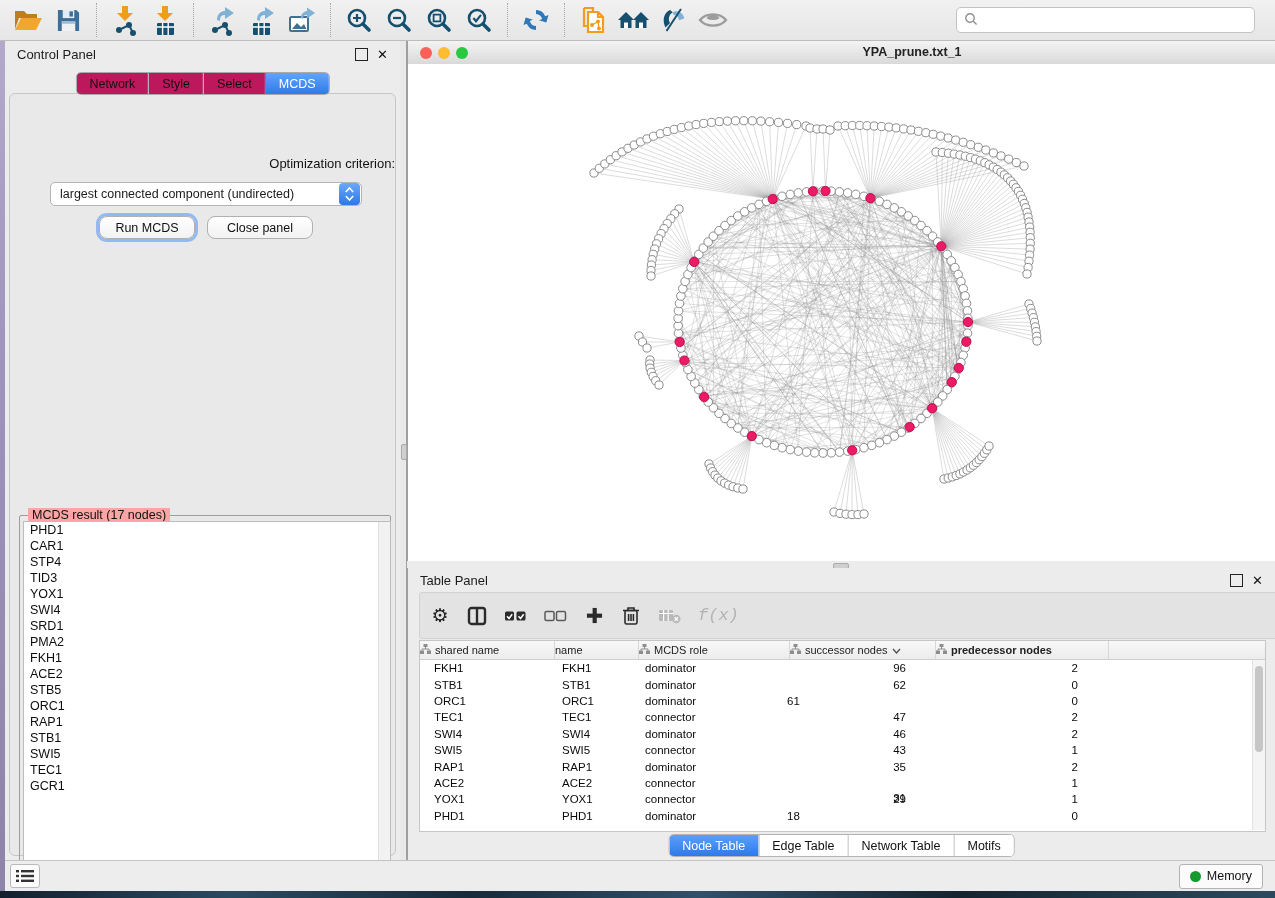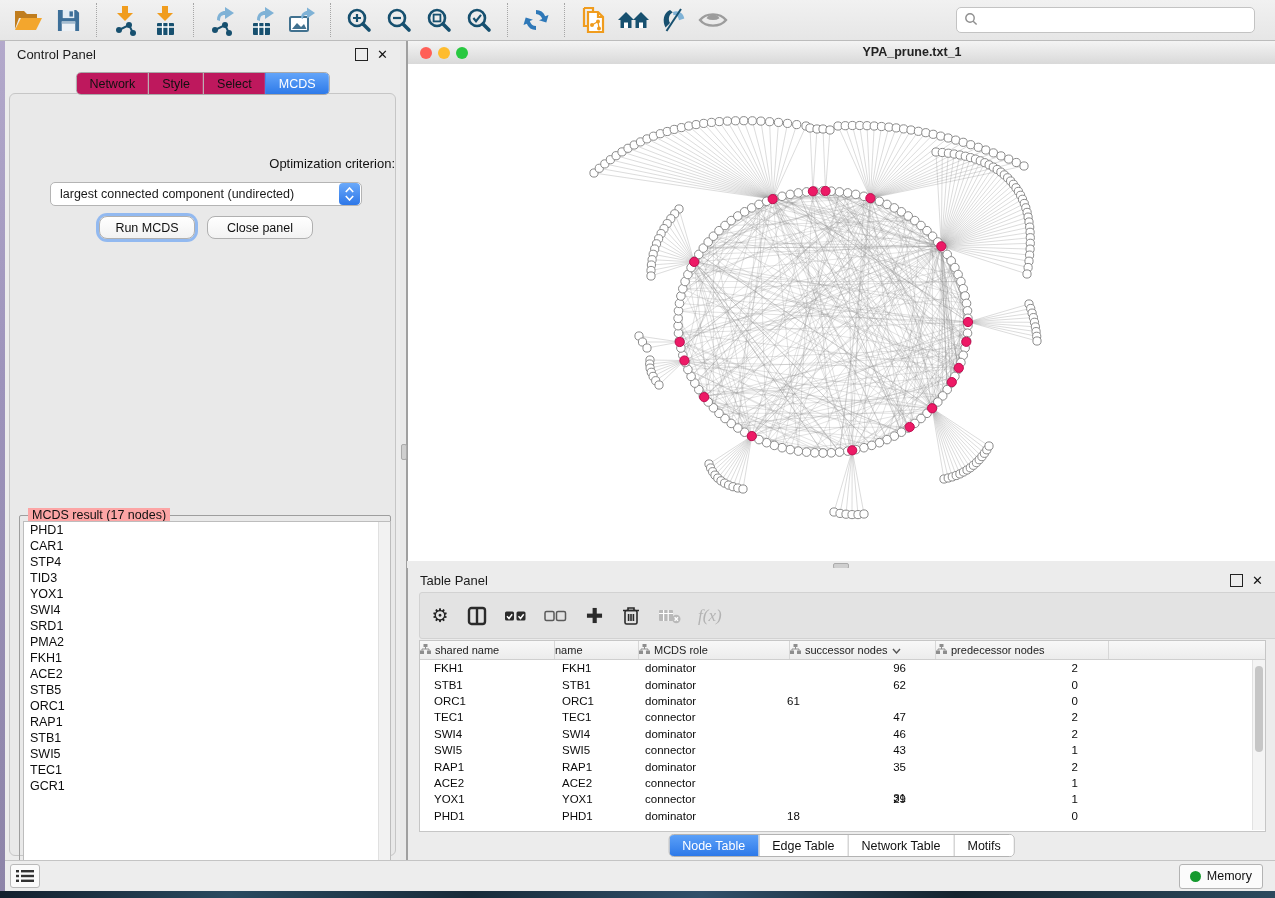--- a/index.html
+++ b/index.html
@@ -60,21 +60,21 @@
   .net-titlebar{height:23px;background:linear-gradient(#f4f4f4,#d9d9d9);border-bottom:1px solid #a9a9a9;position:relative}
   .traffic{position:absolute;top:5.5px;width:12px;height:12px;border-radius:50%;}
   .net-title{position:absolute;left:504px;transform:translateX(-50%);top:4px;font-size:12.5px;font-weight:bold;color:#222;white-space:nowrap}
   .net-canvas{position:absolute;left:0;top:23px;width:868px;height:498px;background:#fff;overflow:hidden}
 
   
   .table-panel{left:407px;top:568px;width:868px;height:292px;background:#ececec;border-left:1px solid #9f9f9f}
   .tp-toolbar{position:absolute;left:11px;top:24px;width:845px;height:45px;background:#e3e3e3;border:1px solid #d2d2d2;
      border-radius:3px;display:flex;align-items:center;padding:0 10px;gap:17px}
   .tp-icon{display:flex;align-items:center;justify-content:center;min-width:20px;height:24px}
-  .fx{font-family:Liberation Serif, serif;font-style:italic;font-size:17px;color:#b3b3b3}
+  .fx{font-family:Liberation Mono, monospace;font-style:italic;font-size:17px;color:#b3b3b3}
   .gear-glyph{font-size:19px;color:#222;line-height:20px}
   .ntable{position:absolute;left:11px;top:72px;width:845px;height:190px;background:#fff;border:1px solid #c6c6c6;overflow:hidden}
   .thead{display:flex;height:18px;background:linear-gradient(#f8f8f8,#ececec);border-bottom:1px solid #cfcfcf}
   .th{display:flex;align-items:center;gap:4px;font-size:11px;color:#222;border-right:1px solid #d7d7d7;overflow:hidden}
   .trow{display:flex;height:16.4px;align-items:center}
   .td{font-size:11.5px;color:#0b0b0b;overflow:hidden;white-space:nowrap}
   .tscroll{position:absolute;right:0;top:19px;width:12px;height:170px;background:#f4f4f4;border-left:1px solid #e2e2e2}
   .tthumb{position:absolute;left:2px;top:6px;width:8px;height:86px;background:#c6c6c6;border-radius:5px}
   .bottom-tabs{position:absolute;left:50%;transform:translateX(-50%);top:266px;display:flex;height:21px;
      border:1px solid #b3b3b3;border-radius:5px;background:#fff;overflow:hidden}
@@ -1206,21 +1206,21 @@
                 <rect x="0" y="6.5" width="4" height="3.5"></rect>
                 <rect x="7" y="6.5" width="4" height="3.5"></rect>
               </g>
               <path d="M5.5 3 v2 M2 6.5 V5 h7 v1.5" stroke="#8d8d8d" fill="none" stroke-width="1"></path>
             </svg></span>
           <span>successor nodes</span>
           <span><svg width="9" height="6" viewBox="0 0 9 6">
               <path d="M1 1 l3.5 4 3.5 -4" stroke="#555" fill="none" stroke-width="1.4"></path>
             </svg></span>
         </div>
-        <div class="th" style="width: 172px;">
+        <div class="th" style="width: 172px; font-weight: bold;">
           <span><svg width="11" height="10" viewBox="0 0 11 10">
               <g fill="#8d8d8d">
                 <rect x="3.5" y="0" width="4" height="3"></rect>
                 <rect x="0" y="6.5" width="4" height="3.5"></rect>
                 <rect x="7" y="6.5" width="4" height="3.5"></rect>
               </g>
               <path d="M5.5 3 v2 M2 6.5 V5 h7 v1.5" stroke="#8d8d8d" fill="none" stroke-width="1"></path>
             </svg></span>
           <span>predecessor nodes</span>
         </div>

